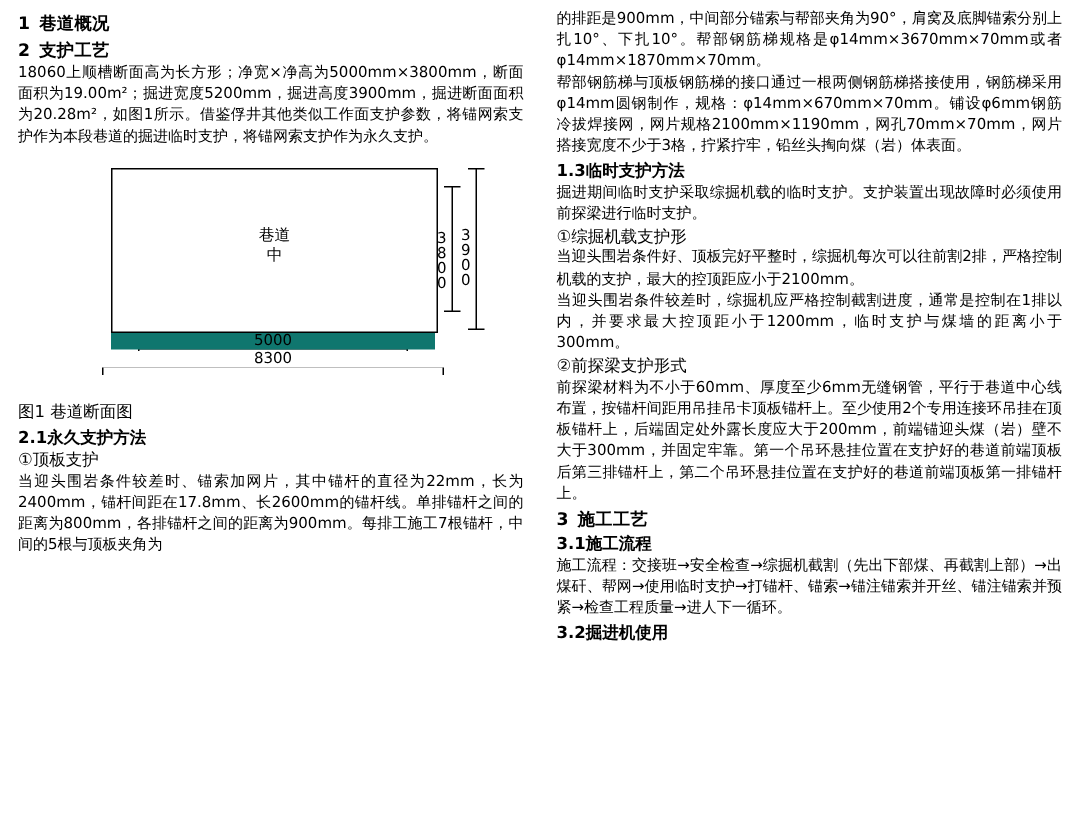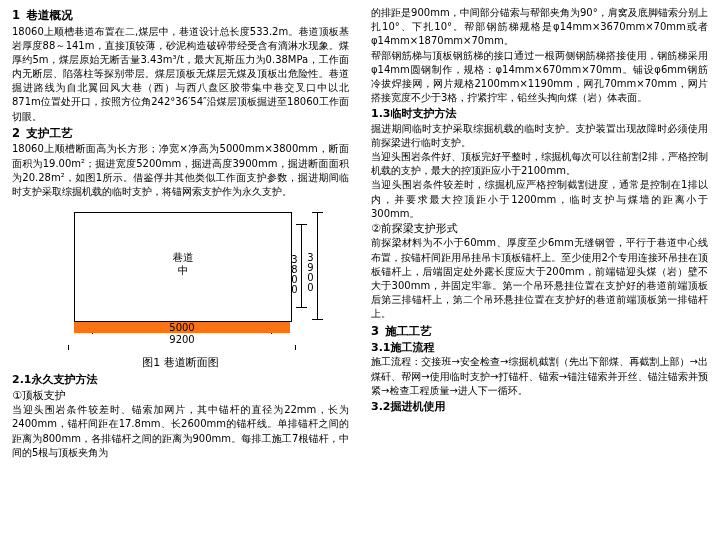--- a/index.html
+++ b/index.html
@@ -179,21 +179,21 @@
   }
   .dim-bot .cap-l { left: 18px; }
   .dim-bot .cap-r { left: 197px; }
   .dim-bot .txt {
     position: absolute;
     left: 0;
     top: -4px;
     width: 216px;
     text-align: center;
     font-size: 10px;
-    background: #f97316;
+    background: #0f766e;
     display: inline-block;
   }
   .dim-bot2 {
     position: absolute;
     left: 42px;
     top: 134px;
     width: 244px;
     height: 12px;
   }
   .dim-bot2 .line {
@@ -217,43 +217,41 @@
   .dim-bot2 .txt {
     position: absolute;
     left: 0;
     top: -4px;
     width: 244px;
     text-align: center;
     font-size: 10px;
     background: #fff;
   }
   .fig-cap {
-    text-align: center;
     font-size: 11px;
-    margin-top: 4px;
+    margin-top: 16px;
     line-height: 1.3;
   }
 </style>
 </head>
 <body>
 
 <div class="page">
   <div class="columns">
 
     <div class="col">
 
       <div class="h2">
         <span class="num">1</span><span>巷道概况</span>
       </div>
-      <p>18060上顺槽巷道布置在二,煤层中，巷道设计总长度533.2m。巷道顶板基岩厚度88～141m，直接顶较薄，砂泥构造破碎带经受含有滴淋水现象。煤厚约5m，煤层原始无断舌量3.43m³/t，最大瓦斯压力为0.38MPa，工作面内无断层、陷落柱等探别带层。煤层顶板无煤层无煤及顶板出危险性。巷道掘进路线为自北翼回风大巷（西）与西八盘区胶带集中巷交叉口中以北871m位置处开口，按照方位角242°36′54″沿煤层顶板掘进至18060工作面切眼。</p>
 
       <div class="h2">
         <span class="num">2</span><span>支护工艺</span>
       </div>
-      <p>18060上顺槽断面高为长方形；净宽×净高为5000mm×3800mm，断面面积为19.00m²；掘进宽度5200mm，掘进高度3900mm，掘进断面面积为20.28m²，如图1所示。借鉴俘井其他类似工作面支护参数，掘进期间临时支护采取综掘机载的临时支护，将锚网索支护作为永久支护。</p>
+      <p>18060上顺槽断面高为长方形；净宽×净高为5000mm×3800mm，断面面积为19.00m²；掘进宽度5200mm，掘进高度3900mm，掘进断面面积为20.28m²，如图1所示。借鉴俘井其他类似工作面支护参数，将锚网索支护作为本段巷道的掘进临时支护，将锚网索支护作为永久支护。</p>
 
       <div class="figure">
         <div class="fig-box">
           <div class="rect">
             <div class="rect-label">
               <div>巷道</div>
               <div>中</div>
             </div>
           </div>
 
@@ -275,21 +273,21 @@
             <div class="line"></div>
             <div class="cap-l"></div>
             <div class="cap-r"></div>
             <div class="txt">5000</div>
           </div>
 
           <div class="dim-bot2">
             <div class="line"></div>
             <div class="cap-l"></div>
             <div class="cap-r"></div>
-            <div class="txt">9200</div>
+            <div class="txt">8300</div>
           </div>
         </div>
         <div class="fig-cap">图1 巷道断面图</div>
       </div>
 
       <div class="h3">
         <span class="num">2.1</span><span>永久支护方法</span>
       </div>
       <div class="h4">①顶板支护</div>
       <p>当迎头围岩条件较差时、锚索加网片，其中锚杆的直径为22mm，长为2400mm，锚杆间距在17.8mm、长2600mm的锚杆线。单排锚杆之间的距离为800mm，各排锚杆之间的距离为900mm。每排工施工7根锚杆，中间的5根与顶板夹角为</p>
@@ -298,20 +296,21 @@
 
     <div class="col">
 
       <p>的排距是900mm，中间部分锚索与帮部夹角为90°，肩窝及底脚锚索分别上扎10°、下扎10°。帮部钢筋梯规格是φ14mm×3670mm×70mm或者φ14mm×1870mm×70mm。</p>
       <p>帮部钢筋梯与顶板钢筋梯的接口通过一根两侧钢筋梯搭接使用，钢筋梯采用φ14mm圆钢制作，规格：φ14mm×670mm×70mm。铺设φ6mm钢筋冷拔焊接网，网片规格2100mm×1190mm，网孔70mm×70mm，网片搭接宽度不少于3格，拧紧拧牢，铅丝头掏向煤（岩）体表面。</p>
 
       <div class="h3">
         <span class="num">1.3</span><span>临时支护方法</span>
       </div>
       <p>掘进期间临时支护采取综掘机载的临时支护。支护装置出现故障时必须使用前探梁进行临时支护。</p>
+      <div class="h4">①综掘机载支护形</div>
       <p>当迎头围岩条件好、顶板完好平整时，综掘机每次可以往前割2排，严格控制机载的支护，最大的控顶距应小于2100mm。</p>
       <p>当迎头围岩条件较差时，综掘机应严格控制截割进度，通常是控制在1排以内，并要求最大控顶距小于1200mm，临时支护与煤墙的距离小于300mm。</p>
       <div class="h4">②前探梁支护形式</div>
       <p>前探梁材料为不小于60mm、厚度至少6mm无缝钢管，平行于巷道中心线布置，按锚杆间距用吊挂吊卡顶板锚杆上。至少使用2个专用连接环吊挂在顶板锚杆上，后端固定处外露长度应大于200mm，前端锚迎头煤（岩）壁不大于300mm，并固定牢靠。第一个吊环悬挂位置在支护好的巷道前端顶板后第三排锚杆上，第二个吊环悬挂位置在支护好的巷道前端顶板第一排锚杆上。</p>
 
       <div class="h2">
         <span class="num">3</span><span>施工工艺</span>
       </div>
       <div class="h3">
         <span class="num">3.1</span><span>施工流程</span>

